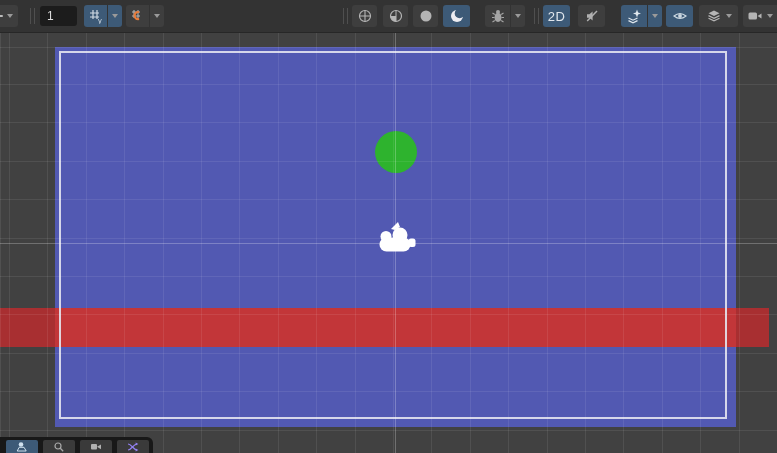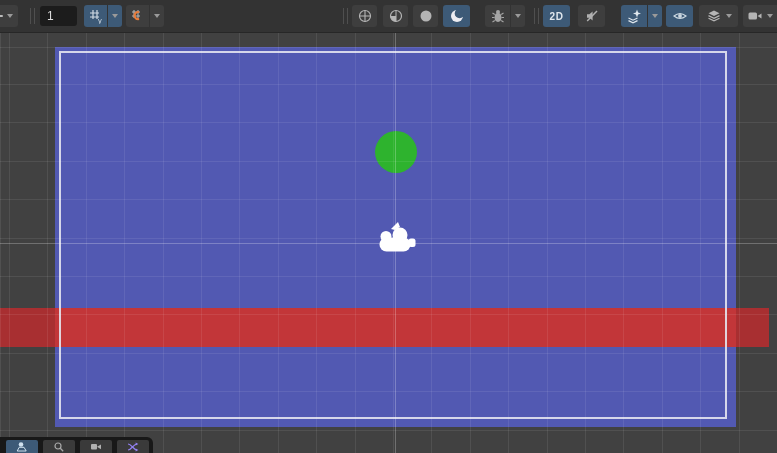--- a/index.html
+++ b/index.html
@@ -12,21 +12,21 @@
           display:flex;align-items:center;justify-content:center;color:#cccccc;box-sizing:border-box;cursor:default;}
   .tb-btn.active{background:#3d5a77;}
   .seg-l{border-radius:3px 0 0 3px;}
   .seg-r{border-radius:0 3px 3px 0;}
   .caret{width:0;height:0;border-left:3.5px solid transparent;border-right:3.5px solid transparent;
          border-top:4px solid #9a9a9a;}
   .tb-sep{position:absolute;top:8px;height:16px;width:3px;border-left:1px solid #4f4f4f;border-right:1px solid #4f4f4f;}
   .tb-field{position:absolute;left:40px;top:6px;width:37px;height:20px;background:#1c1c1c;border:none;
             border-radius:3px;color:#dddddd;font-size:12px;padding:0 0 0 7px;box-sizing:border-box;
             font-family:"Liberation Sans",sans-serif;}
-  .lbl-2d{font-size:10px;font-weight:bold;color:#e0e6ec;letter-spacing:0.5px;}
+  .lbl-2d{font-size:13px;font-weight:normal;color:#e0e6ec;letter-spacing:0.5px;}
   .dash{width:7px;height:2px;background:#bbbbbb;border-radius:1px;margin-right:4px;}
 
   
   .scene{position:absolute;left:0;top:32px;width:777px;height:421px;background:#414141;overflow:hidden;}
   .sprite-bg{position:absolute;left:55px;top:15px;width:681px;height:380px;background:#5259b2;z-index:1;}
   .sprite-red{position:absolute;left:0;top:276px;width:769px;height:39px;background:#c23639;z-index:2;}
   .red-dim{position:absolute;top:276px;height:39px;background:rgba(0,0,0,0.13);z-index:3;}
   .red-dim.l{left:0;width:55px;}
   .red-dim.r{left:736px;width:33px;}
   .cam-frame{position:absolute;left:59px;top:19px;width:664px;height:364px;border:2px solid rgba(228,228,240,0.9);

